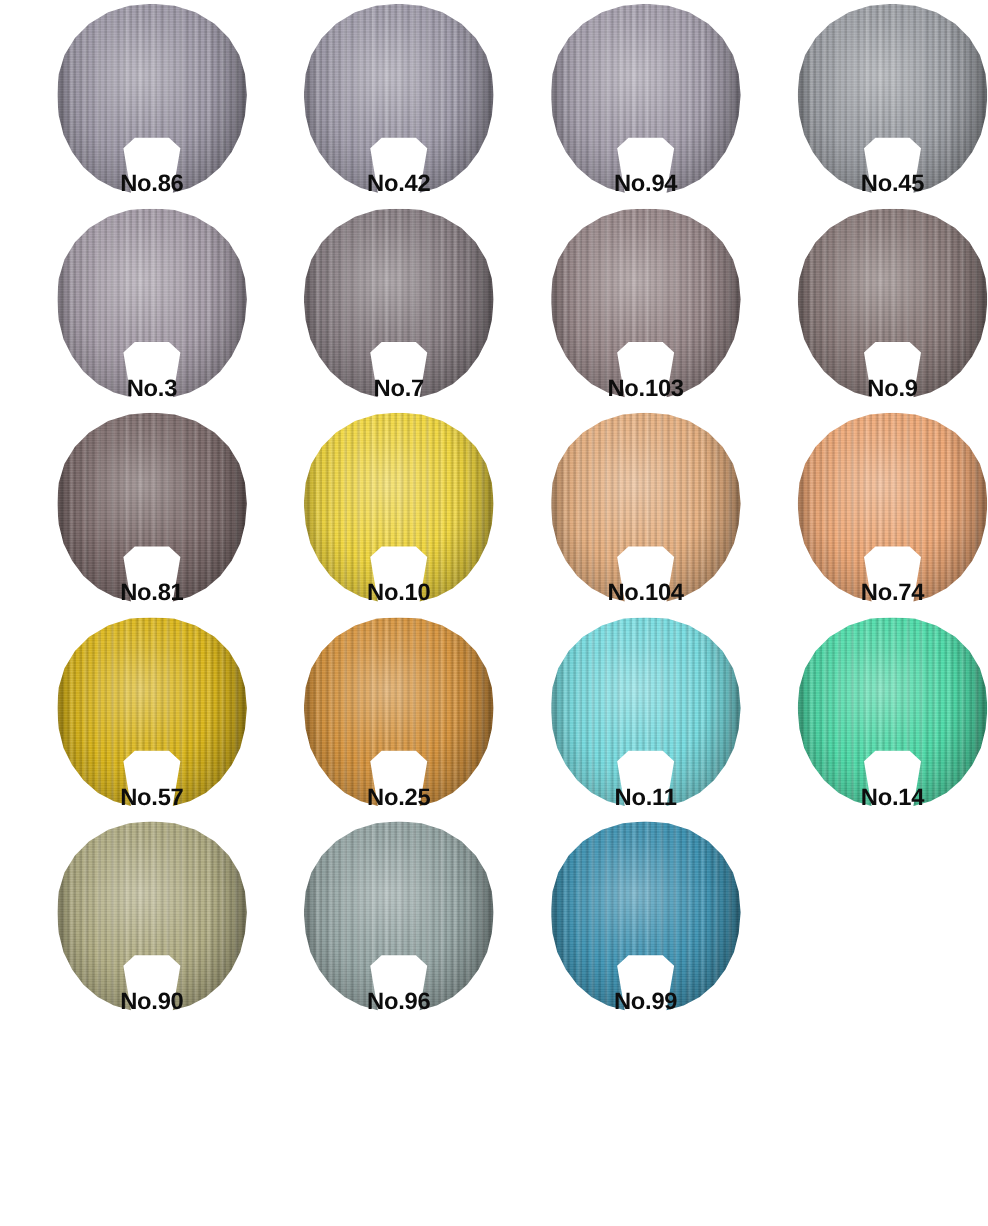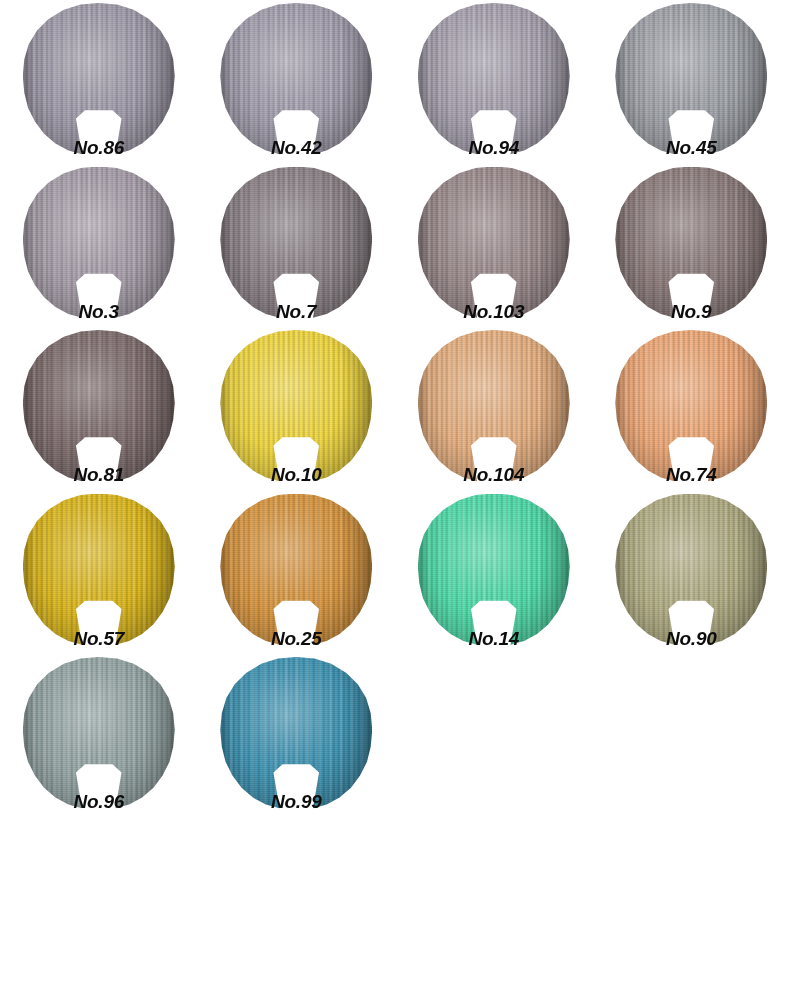--- a/index.html
+++ b/index.html
@@ -14,22 +14,21 @@
     position:relative;
     width:790px;height:981px;
     display:grid;
     grid-template-columns:repeat(4,197.5px);
     grid-template-rows:repeat(6,163.5px);
   }
   .swatch-cell{
     position:relative;
     display:flex;
     align-items:flex-start;
-    justify-content:center;
-    font-style:italic;
+    justify-content:flex-end;
   }
   .swatch{
     position:relative;
     width:152px;height:152px;
     margin-top:3px;
   }
   
   .swatch-disc{
     position:absolute;
     inset:0;
@@ -305,20 +304,33 @@
           <div class="fab-weave"></div>
           <div class="fab-shade"></div>
           <div class="fab-edge"></div>
         </div>
         <div class="swatch-label">No.25</div>
       </div>
     </div>
     <div class="swatch-cell">
       <div class="swatch">
         <div class="swatch-disc">
+          <div class="fab-base" style="background: rgb(121, 222, 226);"></div>
+          <div class="fab-ribs"></div>
+          <div class="fab-ribs2"></div>
+          <div class="fab-weave"></div>
+          <div class="fab-shade"></div>
+          <div class="fab-edge"></div>
+        </div>
+        <div class="swatch-label">No.11</div>
+      </div>
+    </div>
+    <div class="swatch-cell">
+      <div class="swatch">
+        <div class="swatch-disc">
           <div class="fab-base" style="background: rgb(79, 221, 170);"></div>
           <div class="fab-ribs"></div>
           <div class="fab-ribs2"></div>
           <div class="fab-weave"></div>
           <div class="fab-shade"></div>
           <div class="fab-edge"></div>
         </div>
         <div class="swatch-label">No.14</div>
       </div>
     </div>

